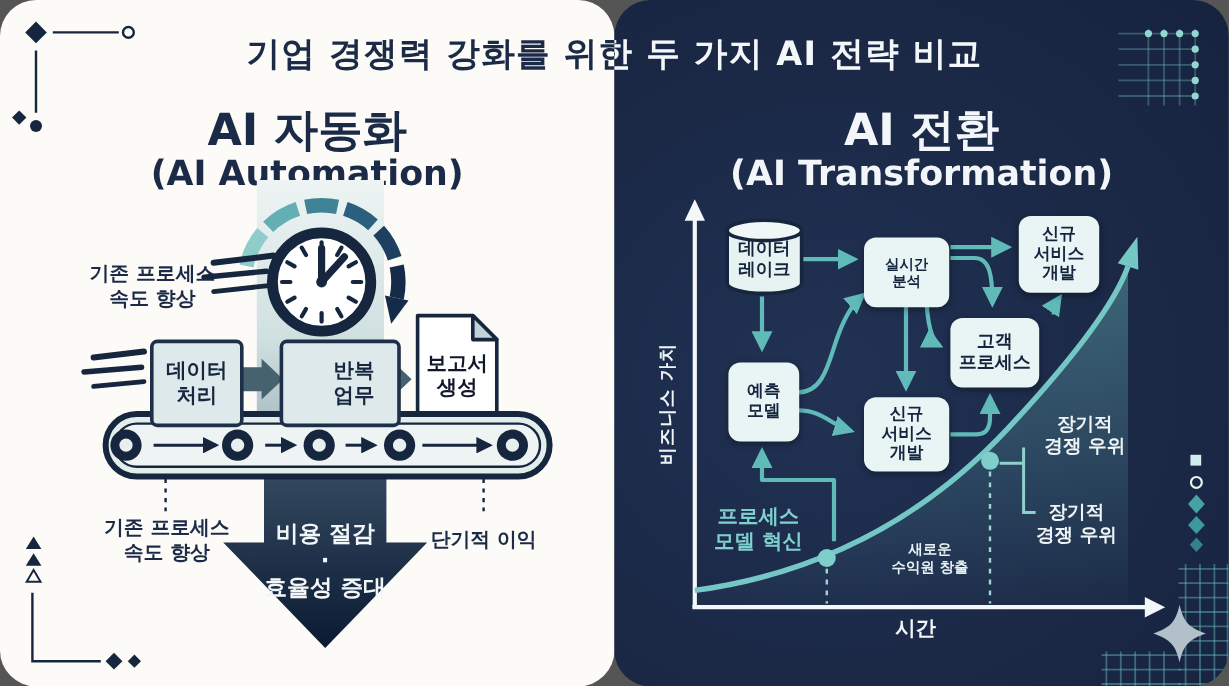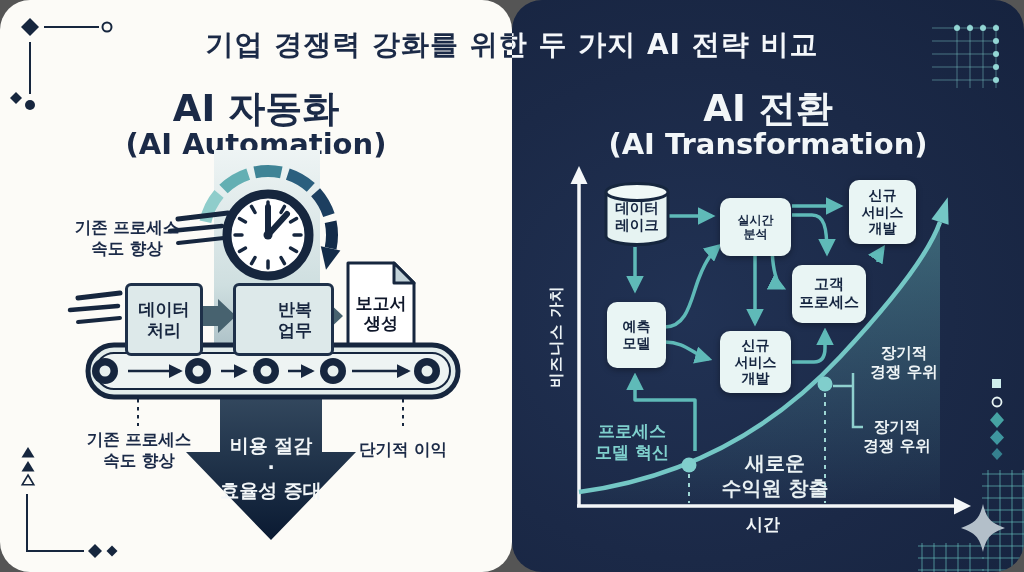--- a/index.html
+++ b/index.html
@@ -298,21 +298,21 @@
     <div class="node" style="left:95px;top:302px;width:59px;height:66px;font-size:14px;">예측
 모델</div>
     <div class="node" style="left:208px;top:331px;width:71px;height:62px;font-size:14px;">신규
 서비스
 개발</div>
 
     <div class="y-label">비즈니스 가치</div>
     <div class="label light-text" style="left:251px;top:514px;font-size:17px;">시간</div>
     <div class="label" style="left:120px;top:421px;font-size:17px;color:#7fd0cd;">프로세스
 모델 혁신</div>
-    <div class="label" style="left:263px;top:451px;font-size:20px;color:#e9f1f3;">새로운
+    <div class="label" style="left:263px;top:451px;font-size:12px;color:#e9f1f3;">새로운
 수익원 창출</div>
     <div class="label" style="left:392px;top:344px;font-size:15.5px;color:#eef4f6;">장기적
 경쟁 우위</div>
     <div class="label" style="left:385px;top:418px;font-size:15.5px;color:#eef4f6;">장기적
 경쟁 우위</div>
   </div>
 
   <div class="title-layer title-navy">기업 경쟁력 강화를 위한 두 가지 AI 전략 비교</div>
   <div class="title-layer title-white">기업 경쟁력 강화를 위한 두 가지 AI 전략 비교</div>
 </div>

